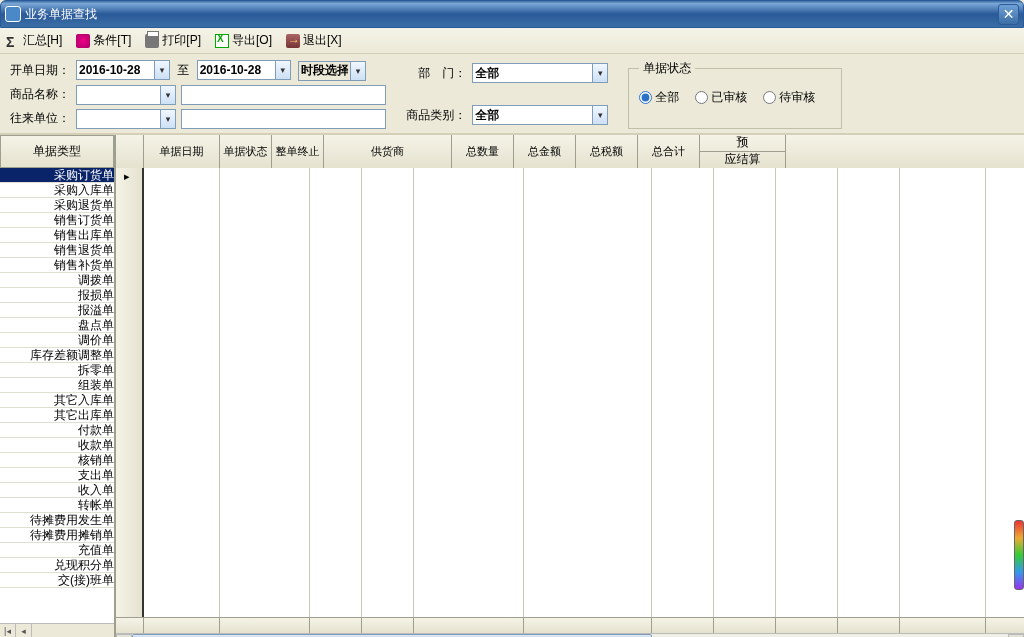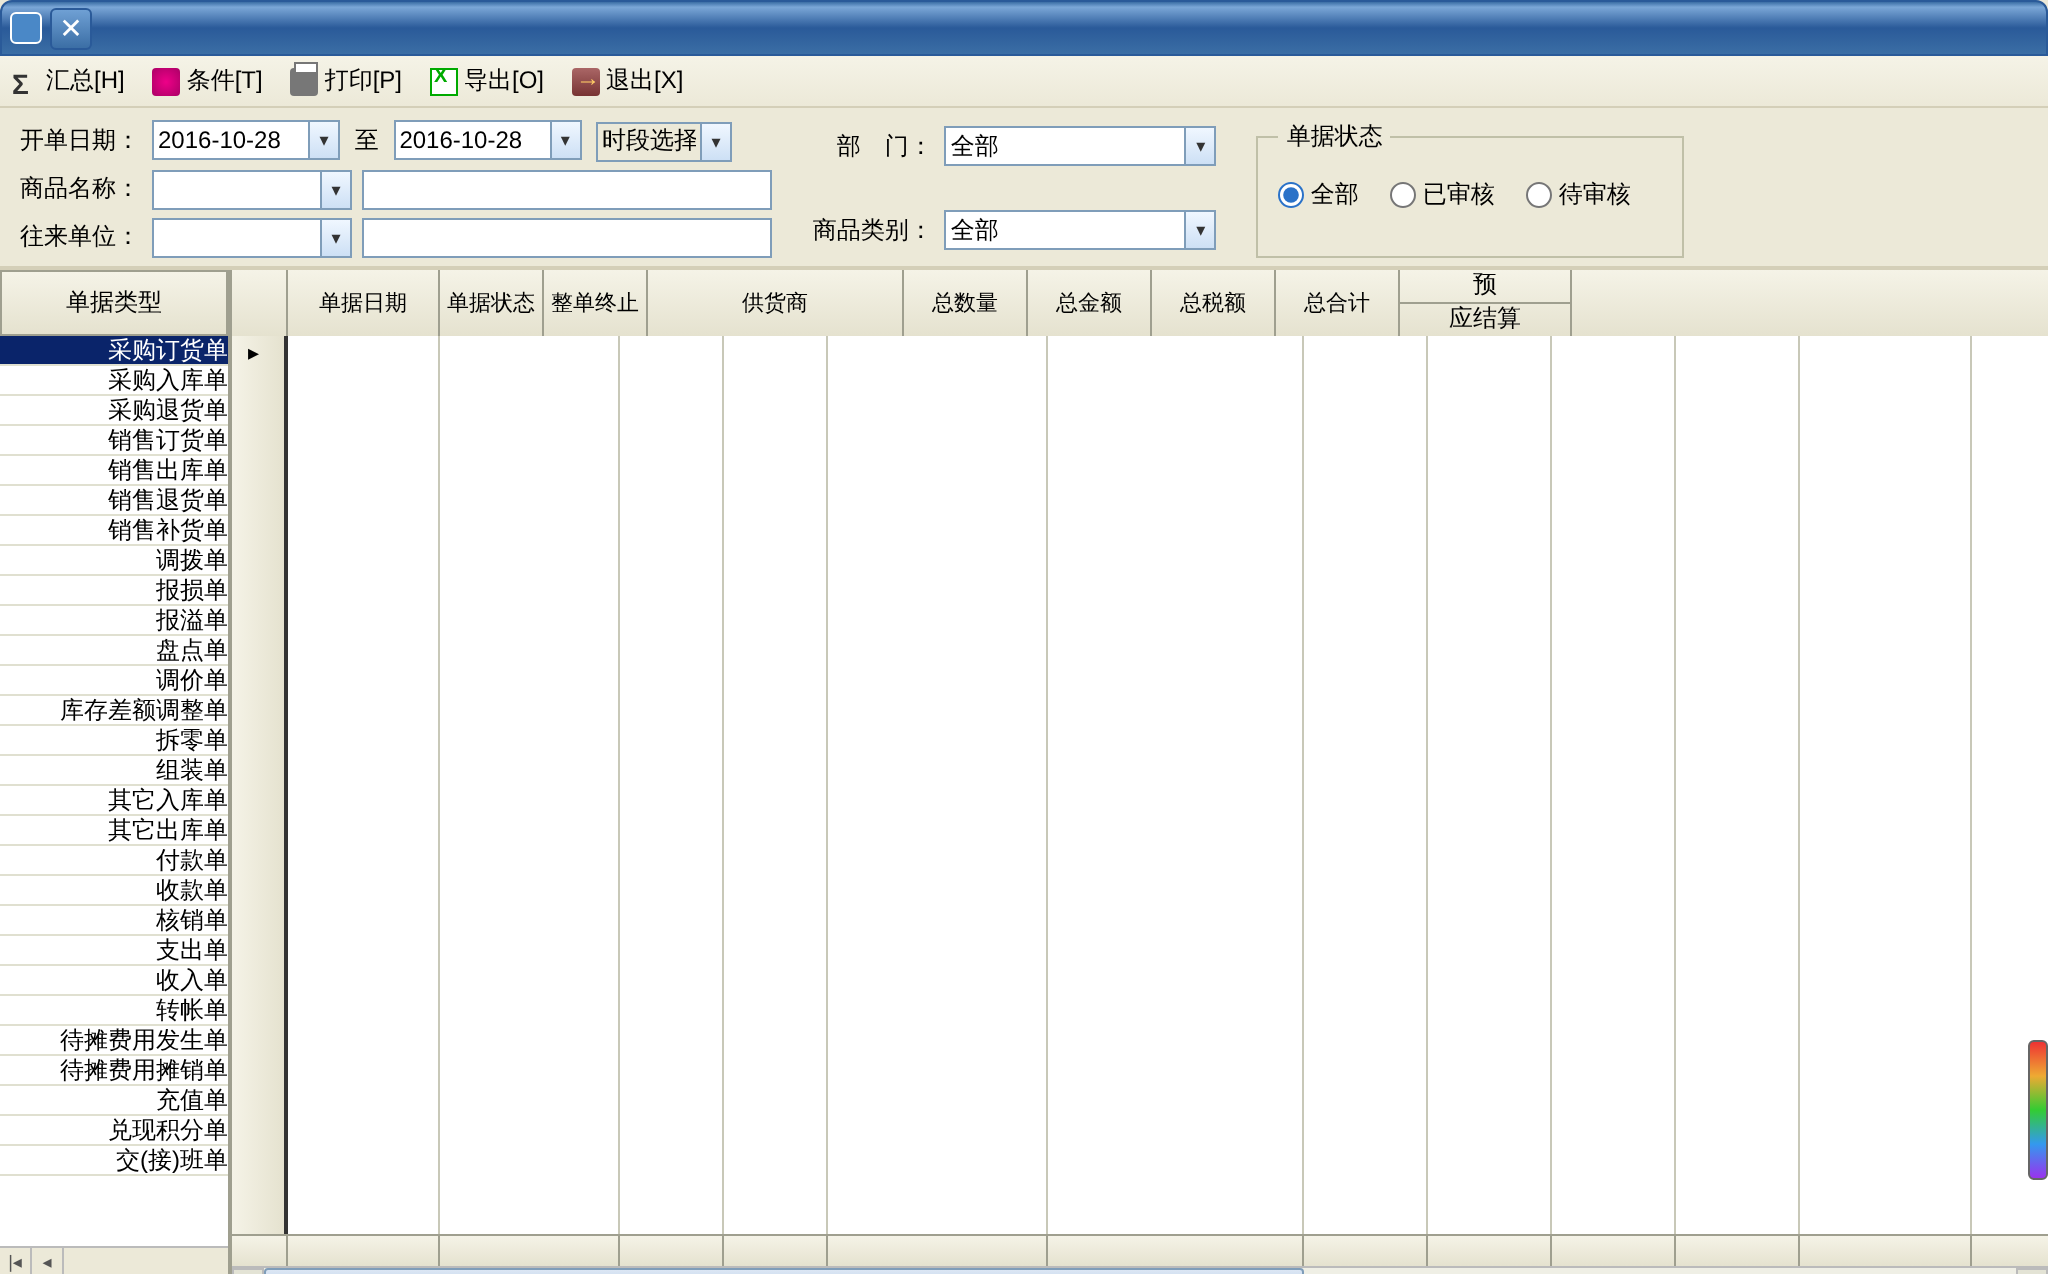--- a/index.html
+++ b/index.html
@@ -69,20 +69,21 @@
   gap: 20px;
 }
 .filter-left { display: grid; grid-template-columns: auto 1fr; gap: 4px 6px; align-items: center; }
 .lbl { text-align: right; min-width: 56px; }
 .inp, .sel {
   height: 20px;
   border: 1px solid #7f9db9;
   background: #fff;
   font-size: 12px;
   padding: 0 2px;
+  font-weight: bold;
 }
 .combo { display: inline-flex; }
 .combo input { border-right: none; }
 .combo .dd {
   width: 16px; height: 20px;
   border: 1px solid #7f9db9;
   background: linear-gradient(#f0f7ff,#cde0f5);
   display:flex; align-items:center; justify-content:center;
   cursor:pointer;
 }
@@ -210,20 +211,21 @@
   background: linear-gradient(to bottom, #e33,#ea3,#3c3,#39e,#93e);
   border-radius:3px;
   border:1px solid #666;
 }
 </style>
 </head>
 <body>
 
 <div class="titlebar">
   <div class="icon"></div>
+  <div class="title">业务单据查找</div>
   <div class="close">✕</div>
 </div>
 
 <div class="toolbar">
   <div class="tbtn">
       <span class="ic ic-sum"></span>
       <span>汇总[H]</span>
     </div>
   <div class="tbtn">
       <span class="ic ic-cond"></span>

